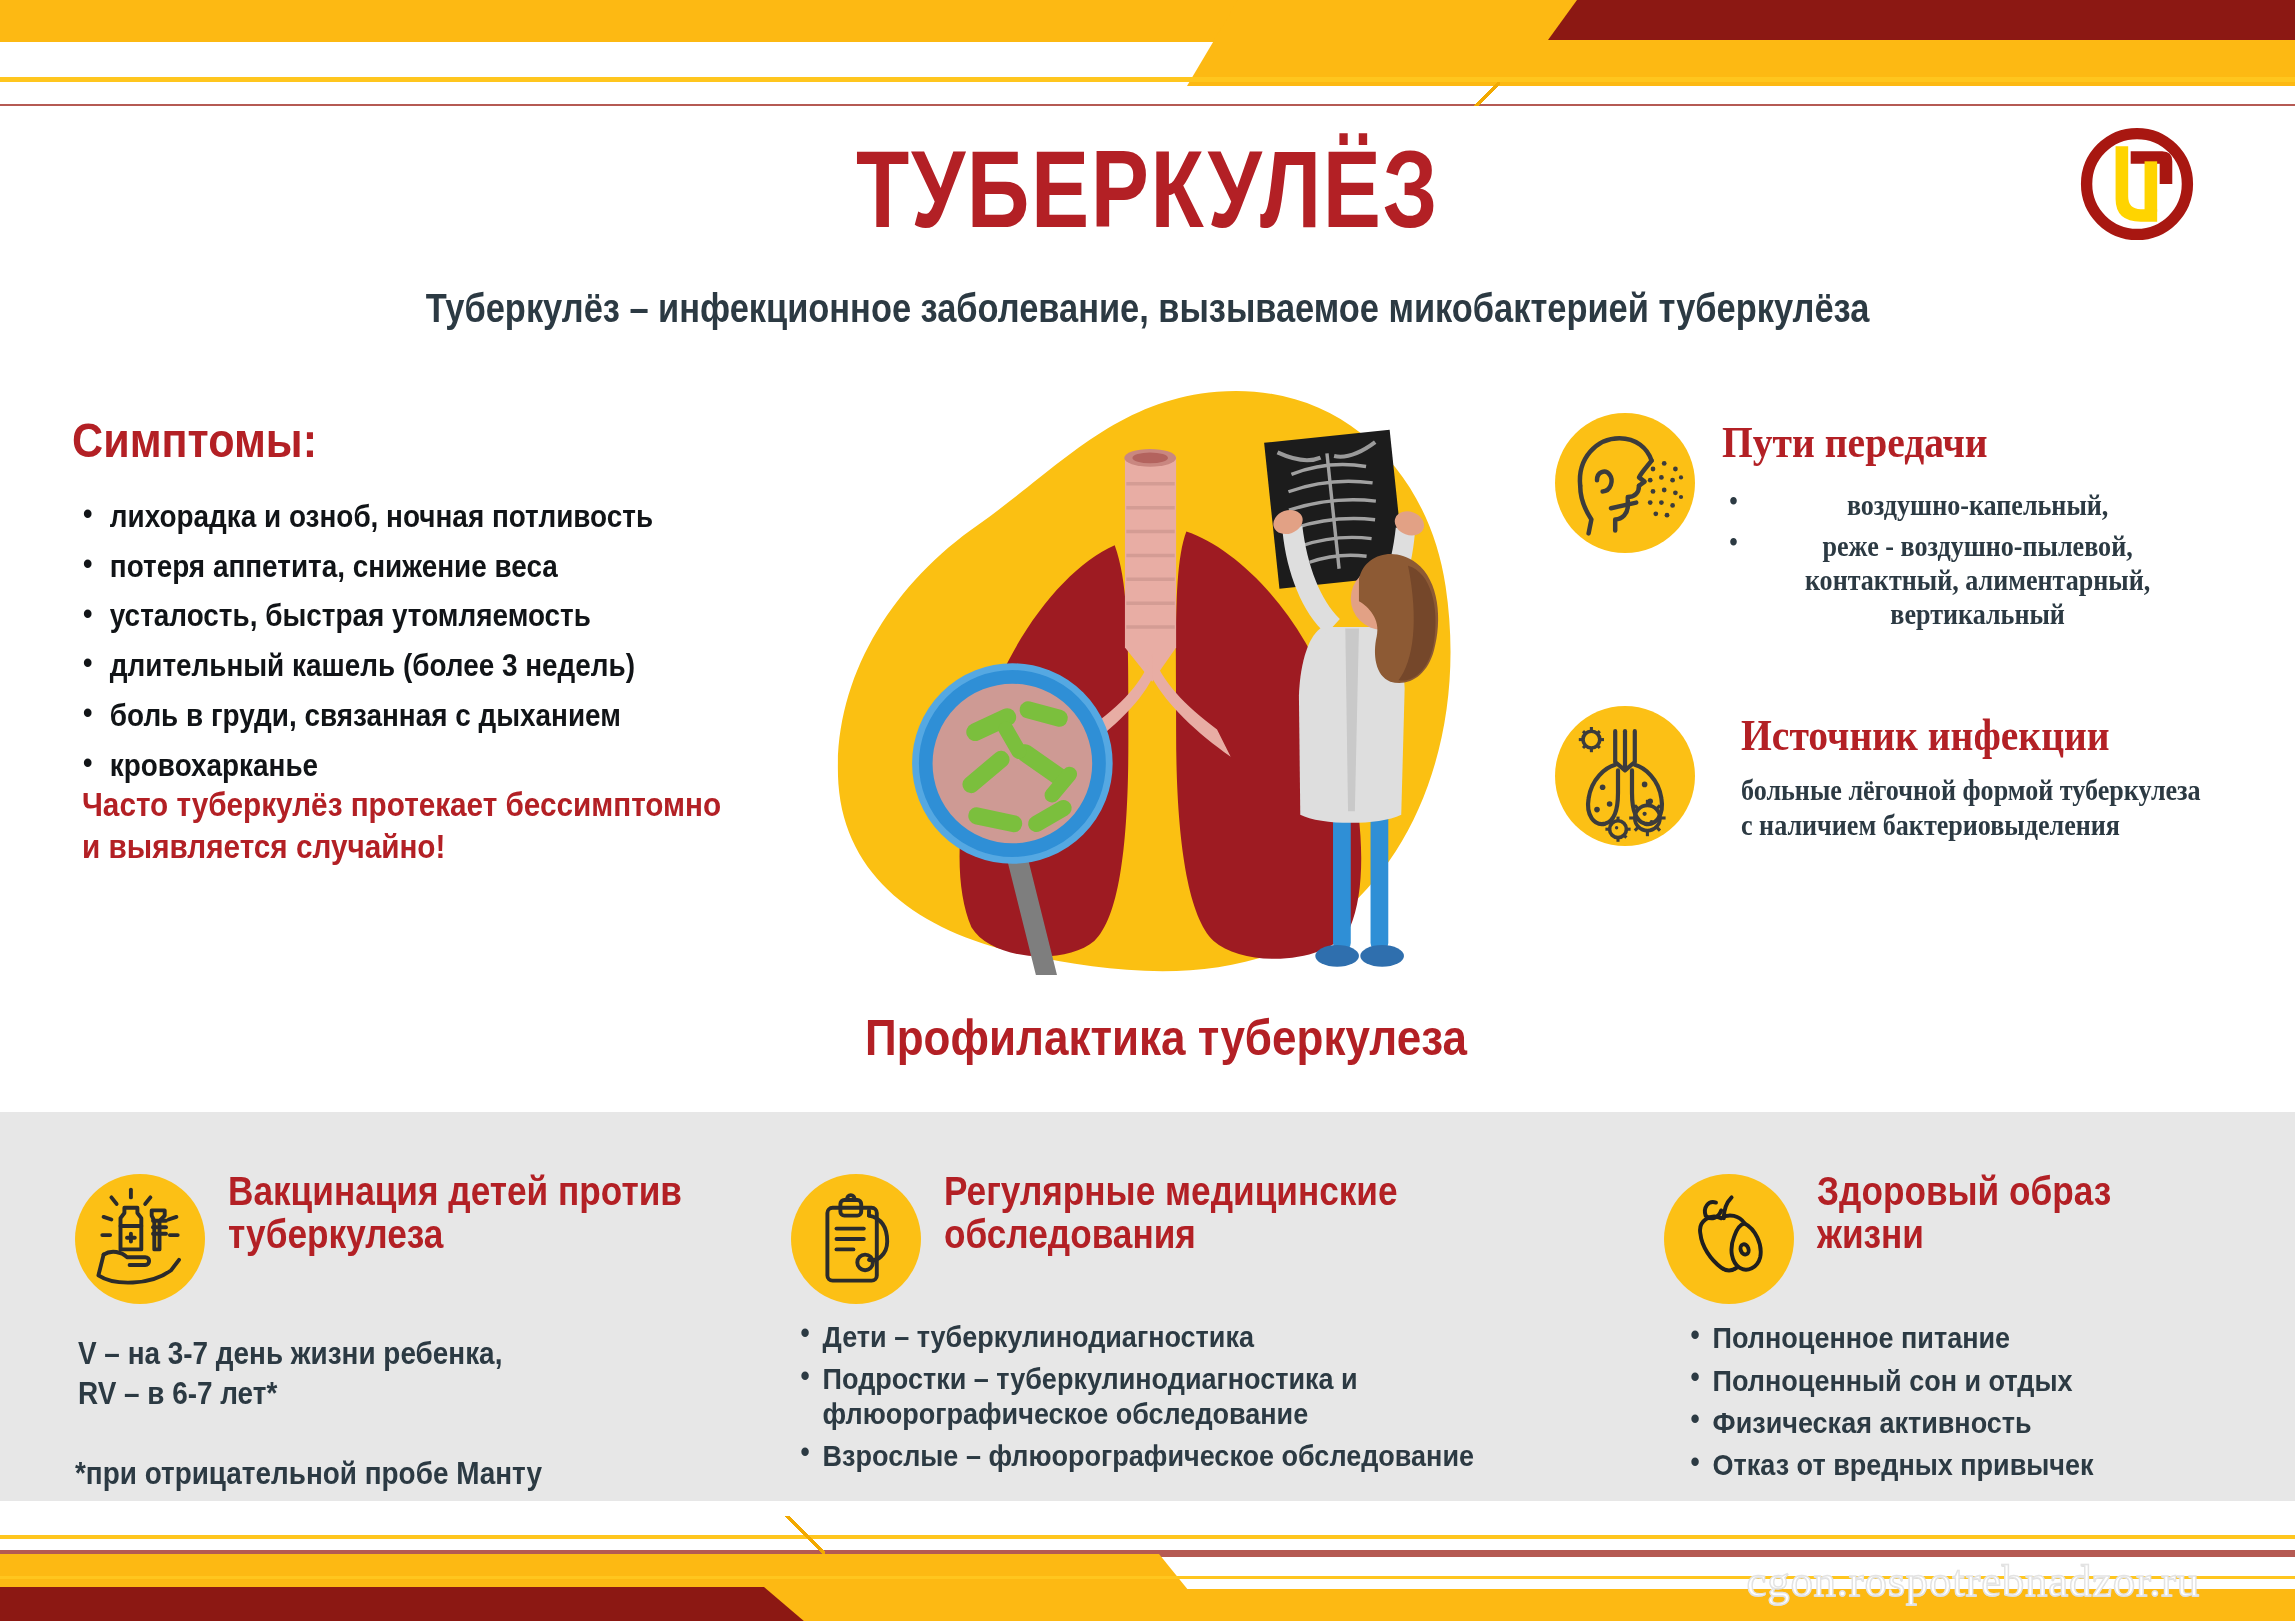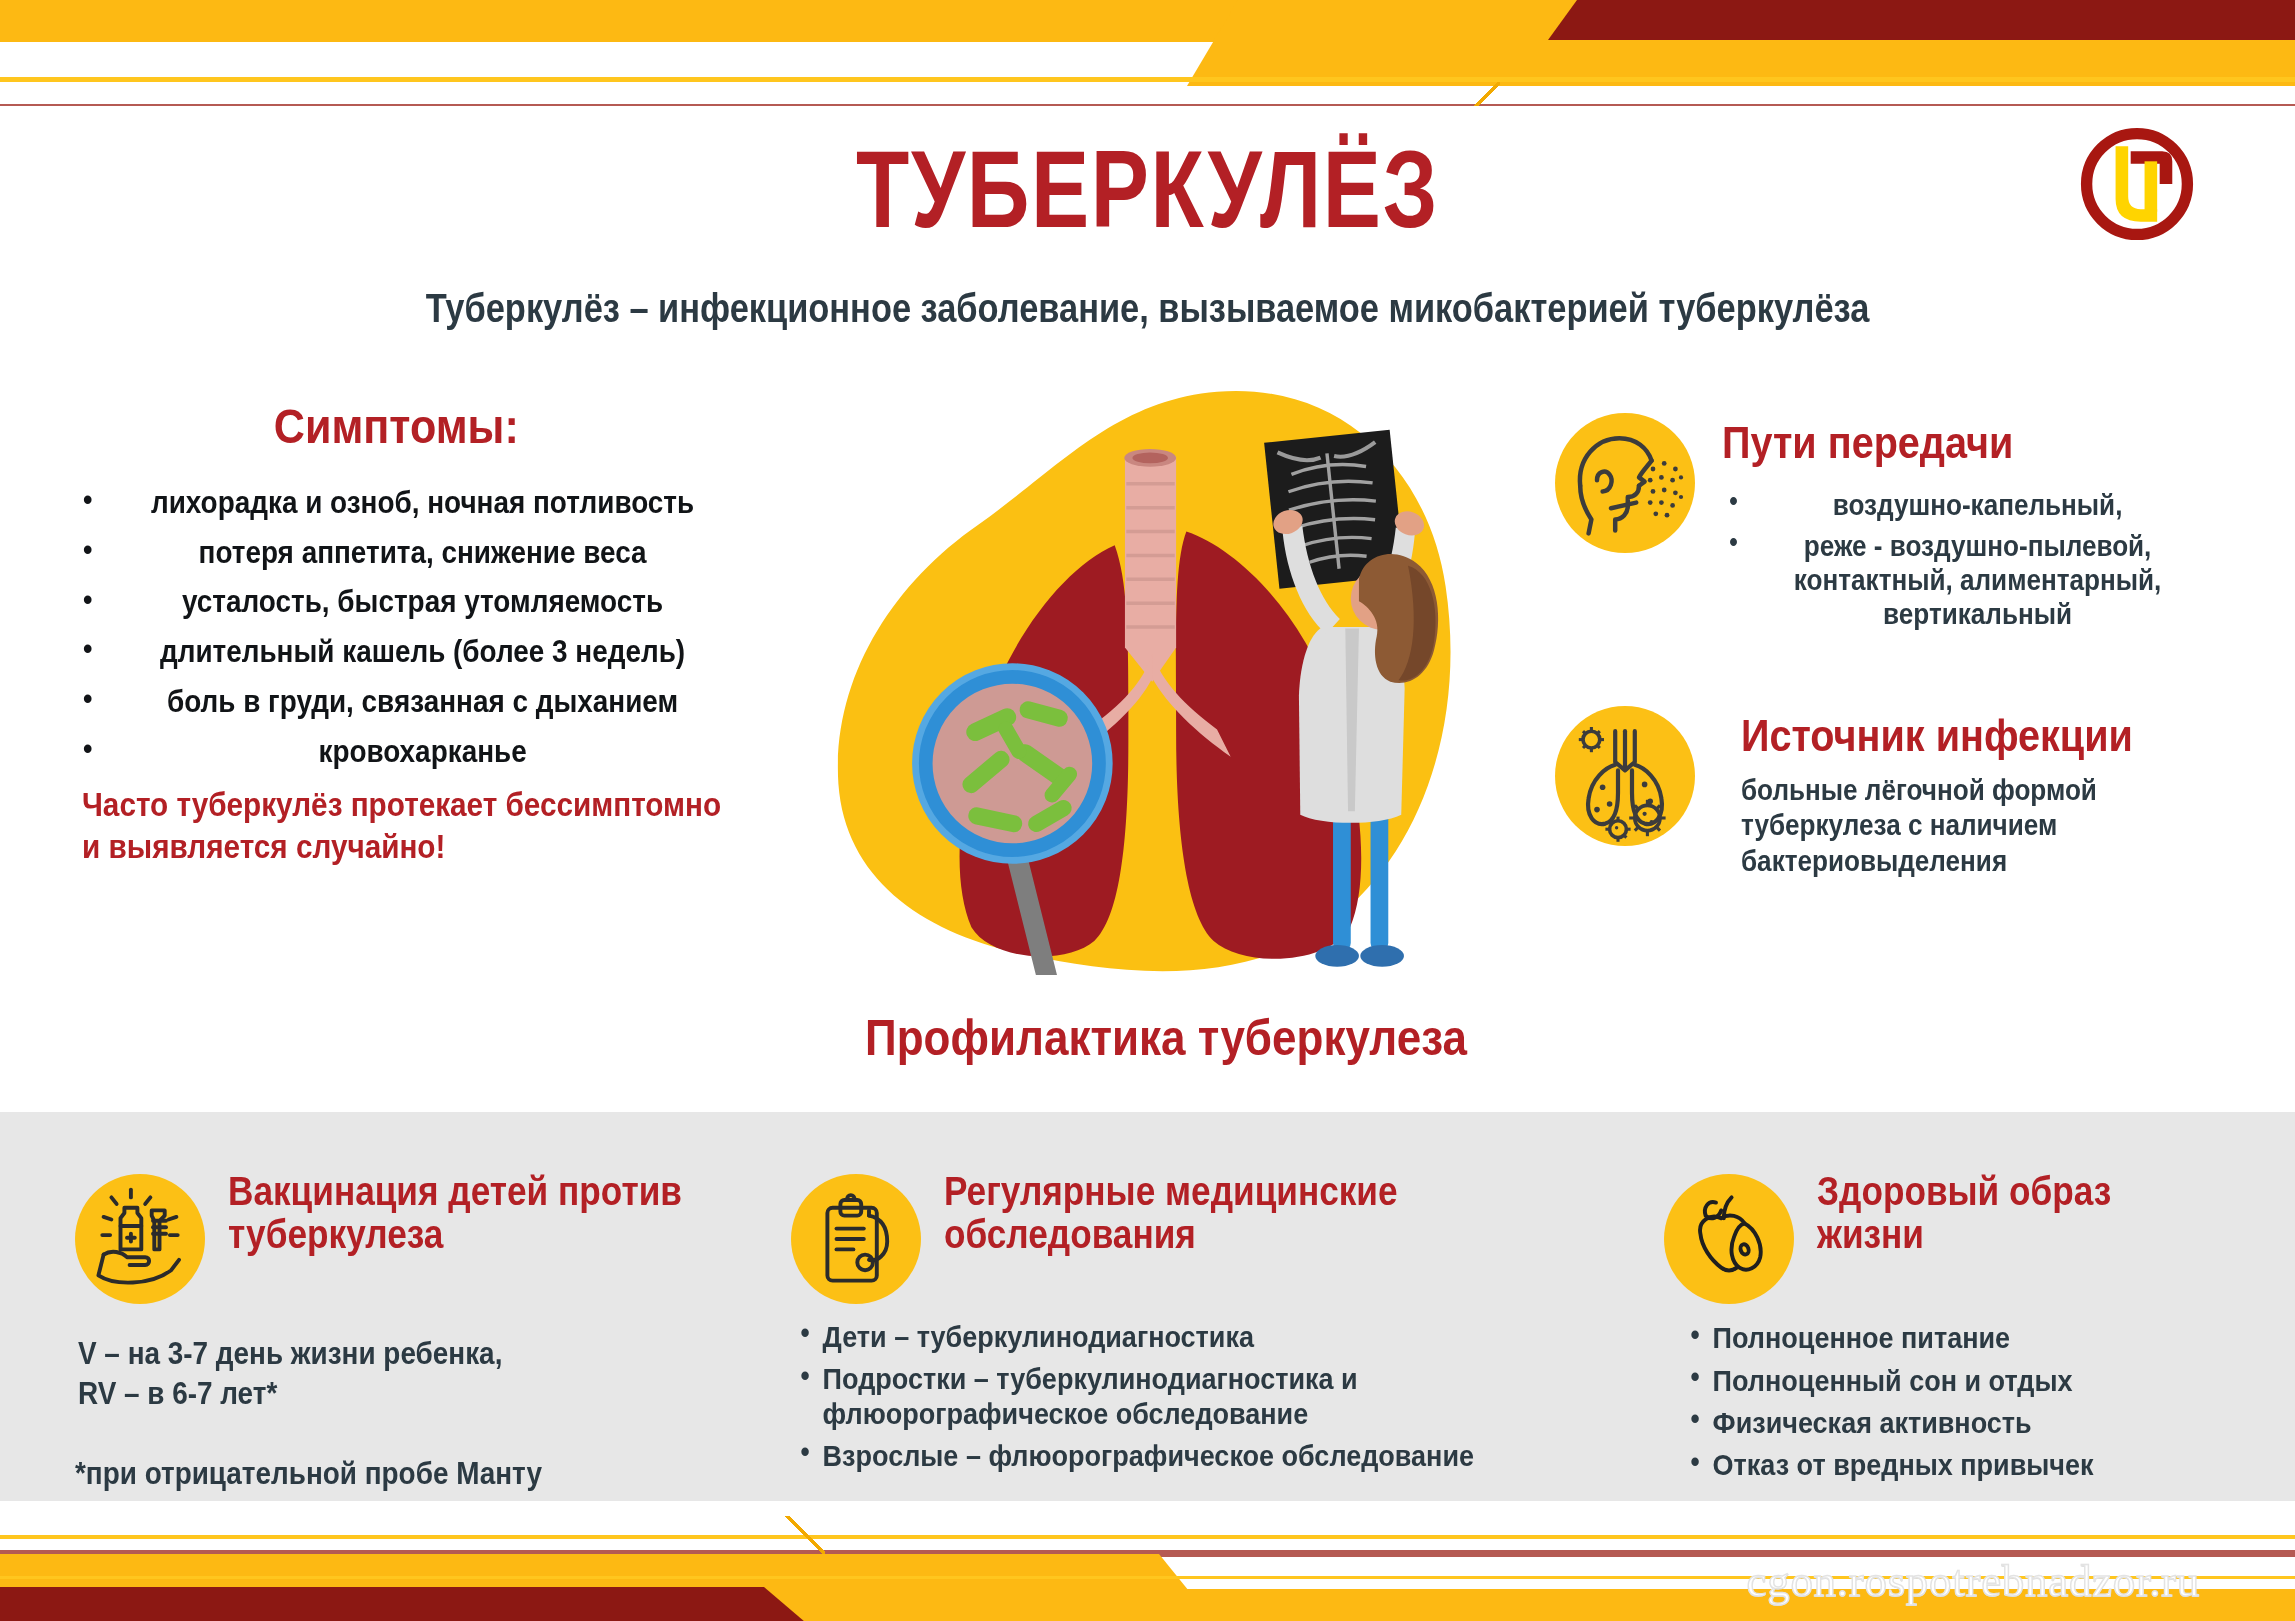--- a/index.html
+++ b/index.html
@@ -83,21 +83,21 @@
     letter-spacing:2px;
     transform:scaleX(0.80); transform-origin:center top;
   }
   .subtitle {
     position:absolute; top:286px; left:0; width:2295px; text-align:center;
     font-size:40px; font-weight:bold; color:#2C3A43;
     transform:scaleX(0.86); transform-origin:center top;
   }
 
   
-  .symptoms { position:absolute; top:402px; left:72px; width:737px;text-align:center; }
+  .symptoms { position:absolute; top:416px; left:72px; width:737px; }
   .sec-head {
     font-size:49px; font-weight:bold; color:#B32025; line-height:1.0;
     transform:scaleX(0.88); transform-origin:left top;
   }
   .sym-list { margin-top:35px; list-style:none; }
   .sym-list li {
     position:relative; padding-left:42px; margin-bottom:15px;
     font-size:31px; font-weight:bold; color:#111417; line-height:1.12;
     transform:scaleX(0.90); transform-origin:left center;
   }
@@ -107,21 +107,21 @@
   .warn {
     position:absolute; top:784px; left:82px; width:716px;
     font-size:33px; font-weight:bold; color:#B32025; line-height:1.26;
     transform:scaleX(0.90); transform-origin:left top;
   }
 
   
   .illustration { position:absolute; top:361px; left:794px; width:696px; height:614px; }
 
   
-  .info-block { position:absolute; display:flex; align-items:flex-start; }
+  .info-block { position:absolute; display:flex; align-items:flex-start;font-family:Liberation Serif, serif; }
   .info-1 { top:413px; left:1555px; width:702px; }
   .info-2 { top:706px; left:1555px; width:702px;gap:19px; }
 
   .circ-icon {
     flex:0 0 auto; width:140px; height:140px; border-radius:50%;
     background:#FCC015; position:relative;
   }
   .info-body { margin-left:27px; padding-top:6.8px; }
   .info-head {
     font-size:45px; font-weight:bold; color:#B32025; line-height:1.0;

